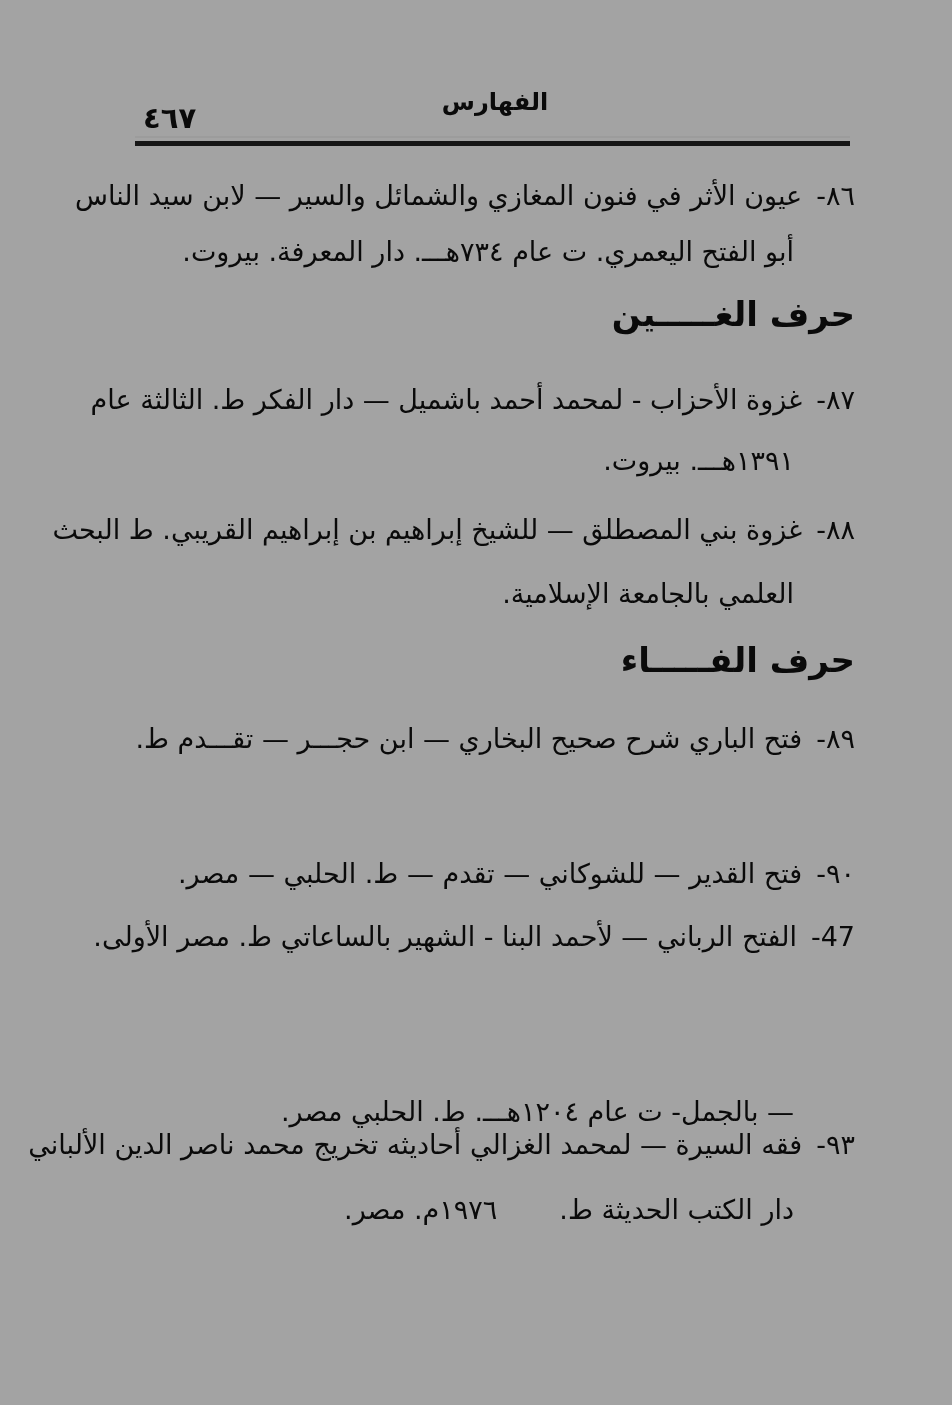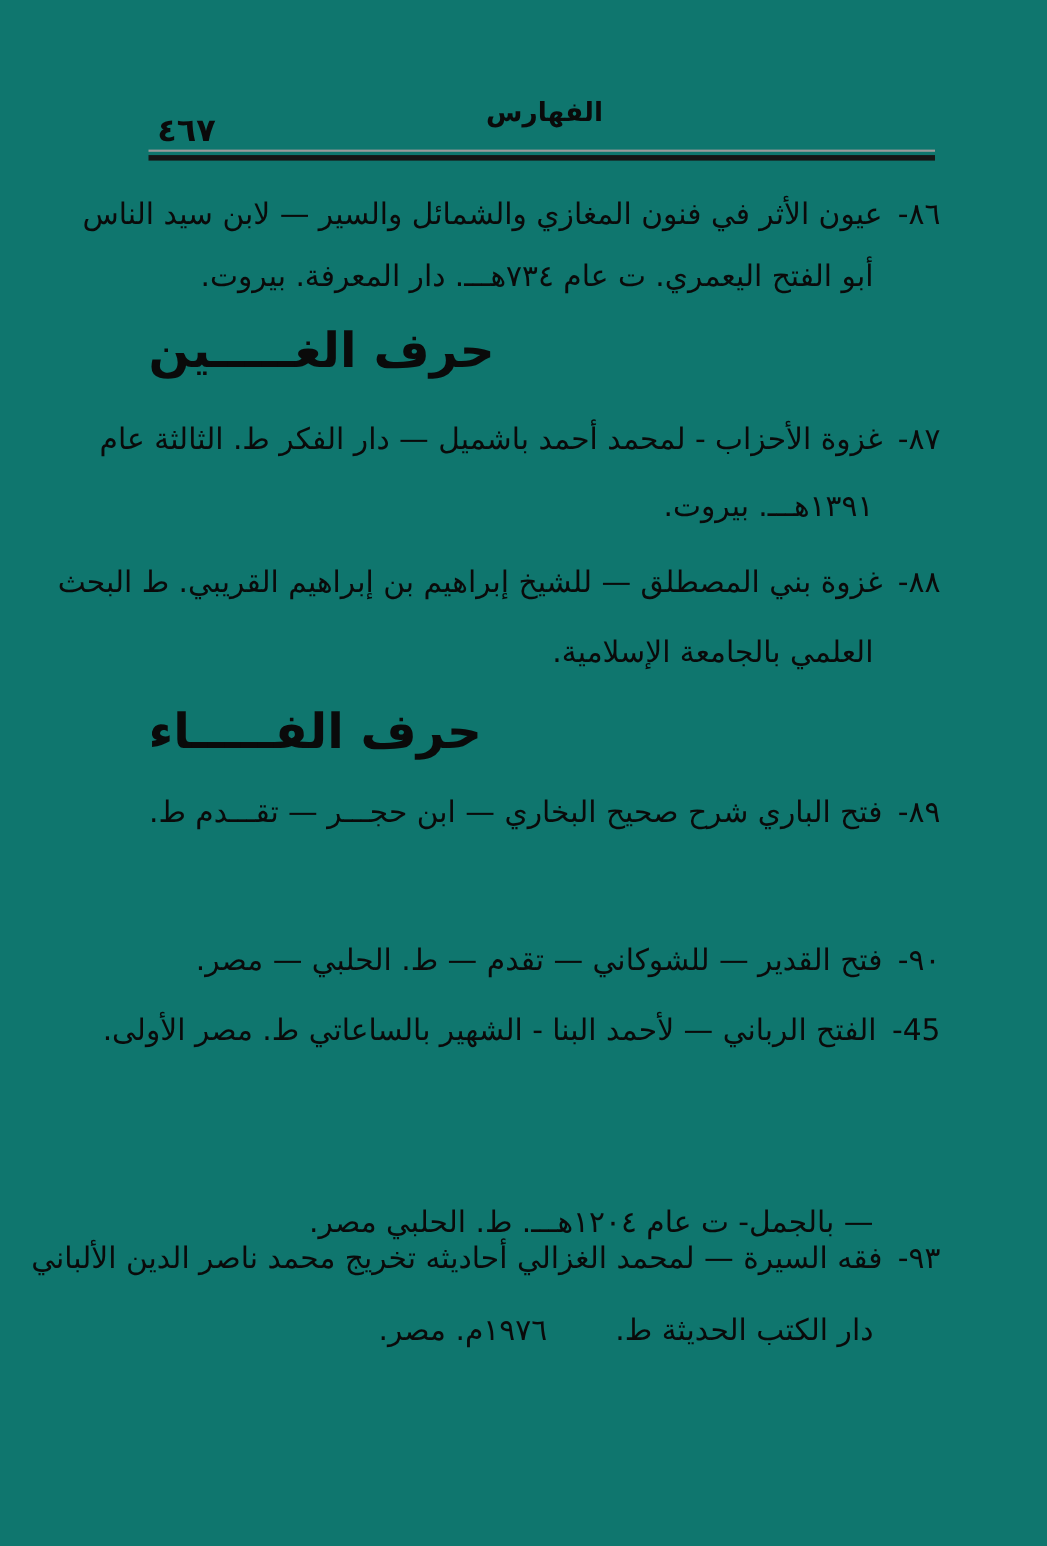--- a/index.html
+++ b/index.html
@@ -1,20 +1,20 @@
 <!DOCTYPE html>
 <html lang="ar" dir="rtl"><head>
 <meta charset="utf-8">
 <style>
   html, body { margin: 0; padding: 0; background: #ffffff; }
   .page {
     position: relative;
     width: 952px;
     height: 1405px;
-    background: #0f766e;
+    background: #a3a3a3;
     color: #0a0a0a;
     font-family: "DejaVu Sans", sans-serif;
     direction: rtl;
     overflow: hidden;
   }
   
   .hdr-title {
     position: absolute;
     top: 88px; left: 135px; right: 97px;
     text-align: center;
@@ -45,22 +45,22 @@
     font-size: 27px;
     line-height: 1.35;
     white-space: nowrap;
   }
   .first { right: 97px; }        
   .cont  { right: 158px; margin-left: 20px; }       
   .num   { margin-left: 14px; }  
   .sec {
     position: absolute;
     left: 135px; right: 97px;
-    text-align: left;
-    font-size: 44px;
+    text-align: right;
+    font-size: 34px;
     font-weight: bold;
     white-space: nowrap;
   }
   .gap-right { margin-left: 62px; } 
 </style>
 </head>
 <body>
 
 <div class="page">
 
@@ -90,21 +90,21 @@
 
   <div class="ln first" style="top:721px">
     <span class="num">٨٩-</span><span>فتح الباري شرح صحيح البخاري — ابن حجـــر — تقـــدم ط.</span>
   </div>
 
   <div class="ln first" style="top:856px">
     <span class="num">٩٠-</span><span>فتح القدير — للشوكاني — تقدم — ط. الحلبي — مصر.</span>
   </div>
 
   <div class="ln first" style="top:919px">
-    <span class="num">45-</span><span>الفتح الرباني — لأحمد البنا - الشهير بالساعاتي ط. مصر الأولى.</span>
+    <span class="num">47-</span><span>الفتح الرباني — لأحمد البنا - الشهير بالساعاتي ط. مصر الأولى.</span>
   </div>
 
   <div class="ln cont" style="top:1094px">— بالجمل- ت عام ١٢٠٤هـــ. ط. الحلبي مصر.</div>
 
   <div class="ln first" style="top:1127px">
     <span class="num">٩٣-</span><span>فقه السيرة — لمحمد الغزالي أحاديثه تخريج محمد ناصر الدين الألباني</span>
   </div>
   <div class="ln cont" style="top:1192px">
     <span class="gap-right">دار الكتب الحديثة ط.</span><span>١٩٧٦م. مصر.</span>
   </div>

